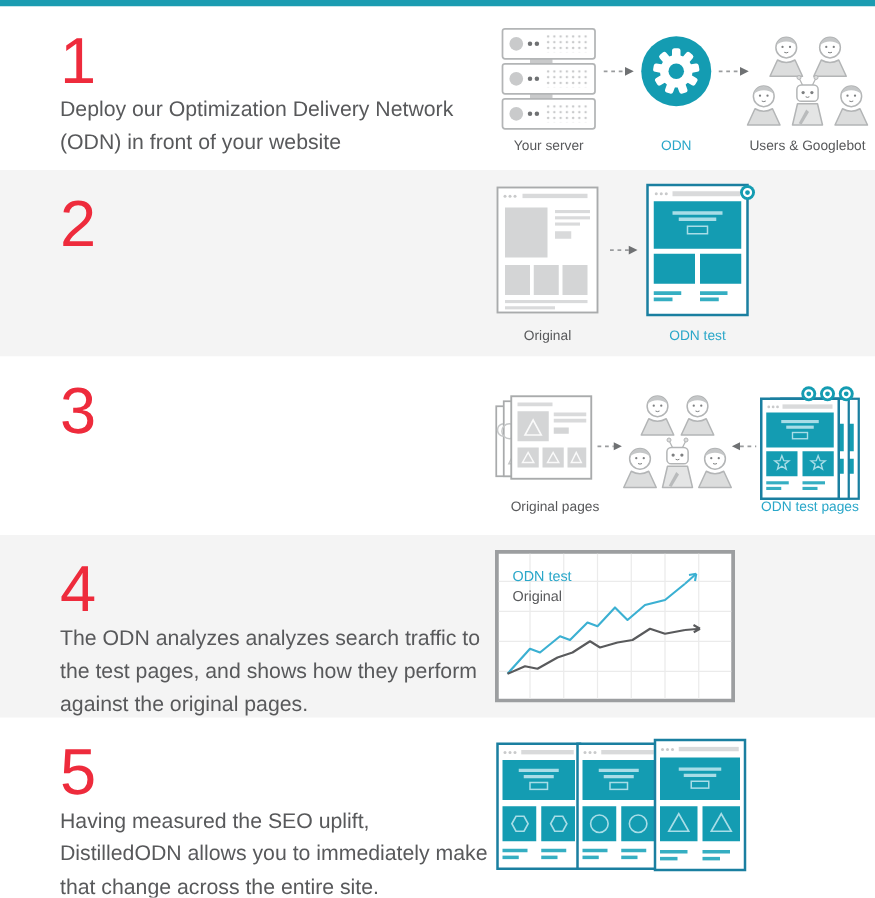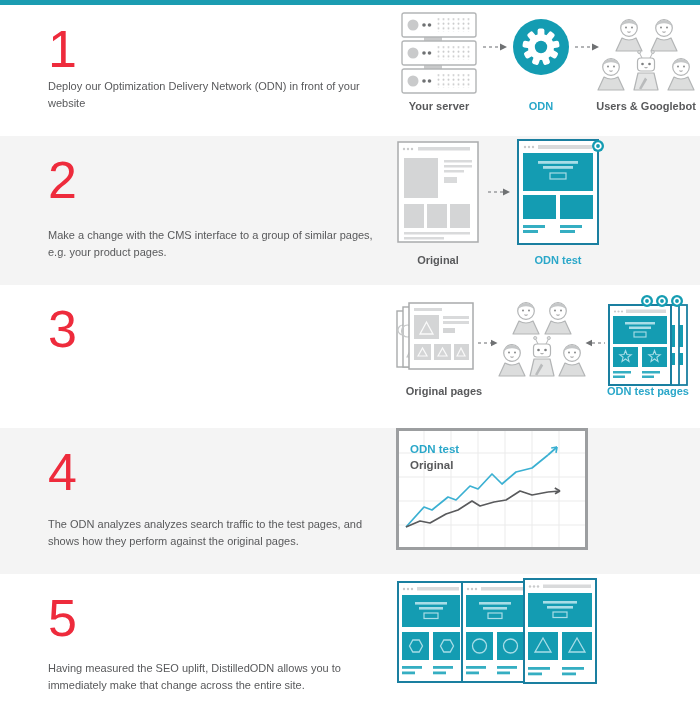--- a/index.html
+++ b/index.html
@@ -16,26 +16,25 @@
   .s4 { height:146px; } .s5 { height:144px; }
   .step-left {
     flex:1; display:flex; flex-direction:column; justify-content:space-between;
     padding:18px 0 24px 48px;
   }
   .step-number {
     font-size:52px; line-height:1; font-weight:300; color:#ee2b3c;
     letter-spacing:-1px;
   }
   .step-desc {
-    font-size:11px; line-height:1.55; color:#58595b; max-width:345px;
+    font-size:17px; line-height:1.55; color:#58595b; max-width:345px;
   }
   .step-right {
-    width:310px; display:flex; align-items:flex-start; justify-content:flex-start;
+    width:310px; display:flex; align-items:center; justify-content:flex-start;
     padding-left:6px;
-    font-weight:bold;
   }
   svg { display:block; }
   svg text {
     font-family:"Liberation Sans", sans-serif; font-size:11px; fill:#58595b;
   }
   svg text.teal { fill:#2aa7c9; }
   .hidden-defs { position:absolute; width:0; height:0; }
 </style>
 </head>
 <body>
@@ -146,21 +145,20 @@
       <text x="43" y="105" text-anchor="middle">Your server</text>
       <text x="145" y="105" text-anchor="middle" class="teal">ODN</text>
       <text x="250" y="105" text-anchor="middle">Users &amp; Googlebot</text>
     </svg>
   </div>
 </section>
 
 <section class="step s2 gray">
   <div class="step-left">
     <div class="step-number">2</div>
-    <p class="step-desc">Make a change with the CMS interface to a group of similar pages, e.g. your product pages.</p>
   </div>
   <div class="step-right">
     <svg width="214" height="134" viewBox="0 0 214 134">
       <g>
         <rect x="2" y="6" width="80" height="100" fill="#fff" stroke="#a9abac" stroke-width="1.5"></rect>
         <circle cx="8" cy="13" r="1.2" fill="#c9cacb"></circle>
           <circle cx="12" cy="13" r="1.2" fill="#c9cacb"></circle>
           <circle cx="16" cy="13" r="1.2" fill="#c9cacb"></circle>
         <rect x="22" y="11" width="52" height="3.5" fill="#d9dadb"></rect>
         <rect x="8" y="22" width="34" height="40" fill="#d4d5d6"></rect>

